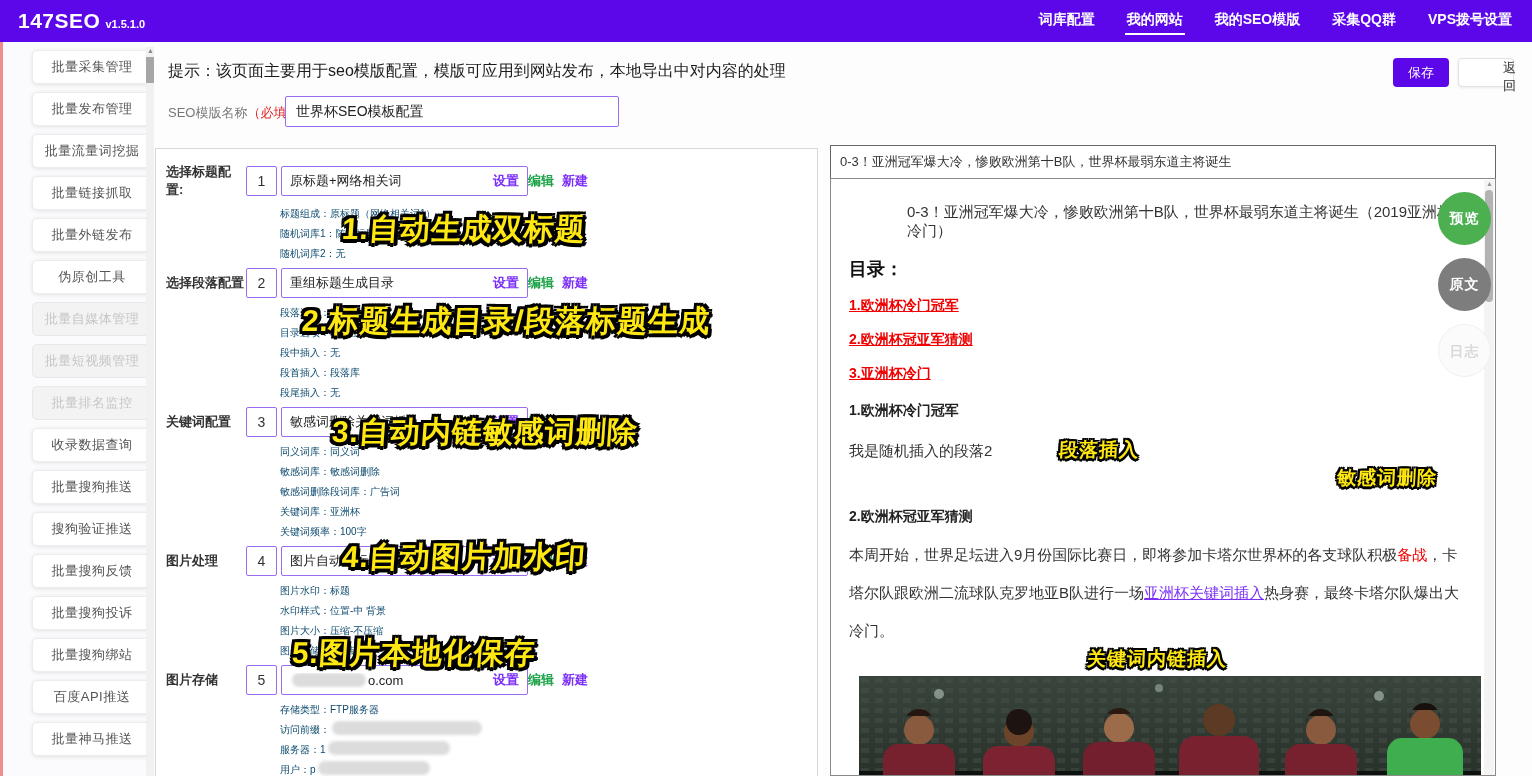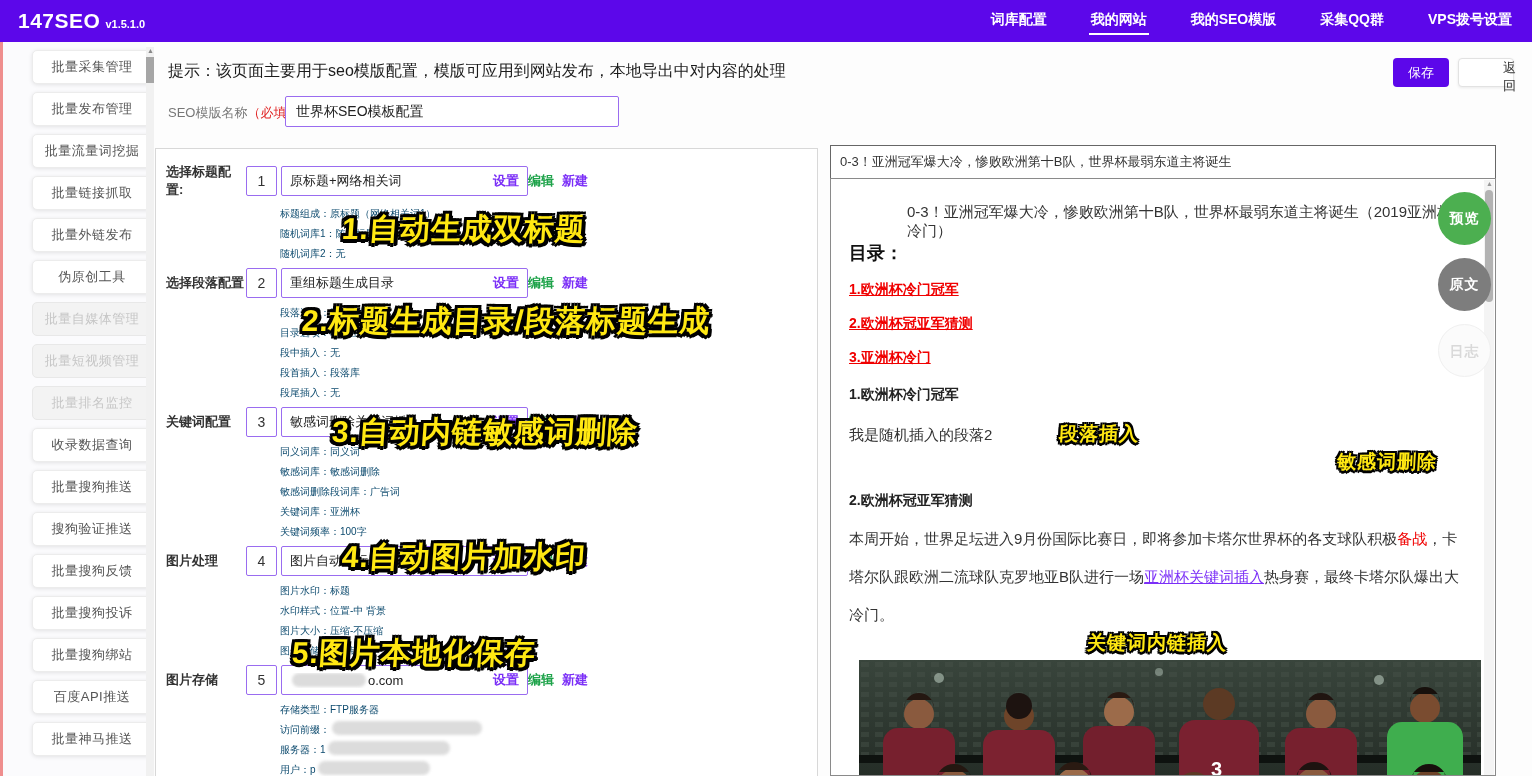--- a/index.html
+++ b/index.html
@@ -5,21 +5,21 @@
   * { box-sizing: border-box; margin: 0; padding: 0; }
   html,body { width:1532px; height:776px; overflow:hidden; background:#fff;
     font-family:"Liberation Sans","DejaVu Sans",sans-serif; }
   .stage { position:relative; width:1532px; height:776px; background:#fdfdfd; }
 
   
   .header { position:absolute; left:0; top:0; width:1532px; height:42px;
     background:#5c07ea; display:flex; align-items:center; padding:0 18px; }
   .logo { color:#fff; font-size:21px; font-weight:bold; letter-spacing:.5px; }
   .version { color:#fff; font-size:11px; margin-left:5px; margin-top:6px; font-weight:bold; }
-  .nav { margin-left:auto; display:flex; gap:40px; }
+  .nav { margin-left:auto; display:flex; gap:28px; }
   .nav-item { color:#fff; font-size:14px; font-weight:bold; cursor:pointer;
     padding:4px 2px; text-decoration:none; }
   .nav-item.active { border-bottom:2px solid #fff; }
 
   
   .sidebar { position:absolute; left:0; top:42px; width:146px; height:734px;
     background:#fbfbfd; border-left:3px solid #ef8e8e; overflow:hidden;padding-left:29px; }
   .side-btn { display:block; width:120px; height:34px; margin:8px auto;
     background:#fff; border:1px solid #ececec; border-radius:5px;
     box-shadow:0 1px 4px rgba(0,0,0,.10); font-size:13px; color:#555;
@@ -84,21 +84,21 @@
       -2px 0 0 #000, 2px 0 0 #000, 0 -2px 0 #000, 0 3px 0 #000; }
 
   
   .preview-title-input { position:absolute; left:830px; top:145px; width:666px; height:28px;
     border:1px solid #666; background:#fff; font-size:13px; color:#333; padding:16px 9px;
     outline:none; }
   .content-box { position:absolute; left:830px; top:178px; width:666px; height:598px;
     border:1px solid #8a8a8a; background:#fff; overflow:hidden; }
   .content-inner { padding:10px 30px 0 18px; }
   .article-title { margin-top:14px; padding-left:58px; font-size:15px; color:#333; }
-  .toc-label { font-size:18px; font-weight:bold; color:#111; }
+  .toc-label { margin-top:16px; font-size:18px; font-weight:bold; color:#111; }
   .toc-item { display:block; margin-top:16px; font-size:14px; font-weight:bold;
     color:#f00000; text-decoration:underline; cursor:pointer; width:max-content; }
   .p-heading { margin-top:19px; font-size:14px; font-weight:bold; color:#222; }
   .p-line { margin-top:17px; font-size:15px; color:#333; }
   .ann-row-right { text-align:right; padding-right:28px; margin-top:2px; height:24px; }
   .para { margin-top:10px; font-size:15px; color:#333; line-height:38px; }
   .para .red { color:#f00000; }
   .para .klink { color:#7b2ff7; text-decoration:underline; cursor:pointer; }
   .ann-center { text-align:center; margin-top:-4px; height:24px; }
 

